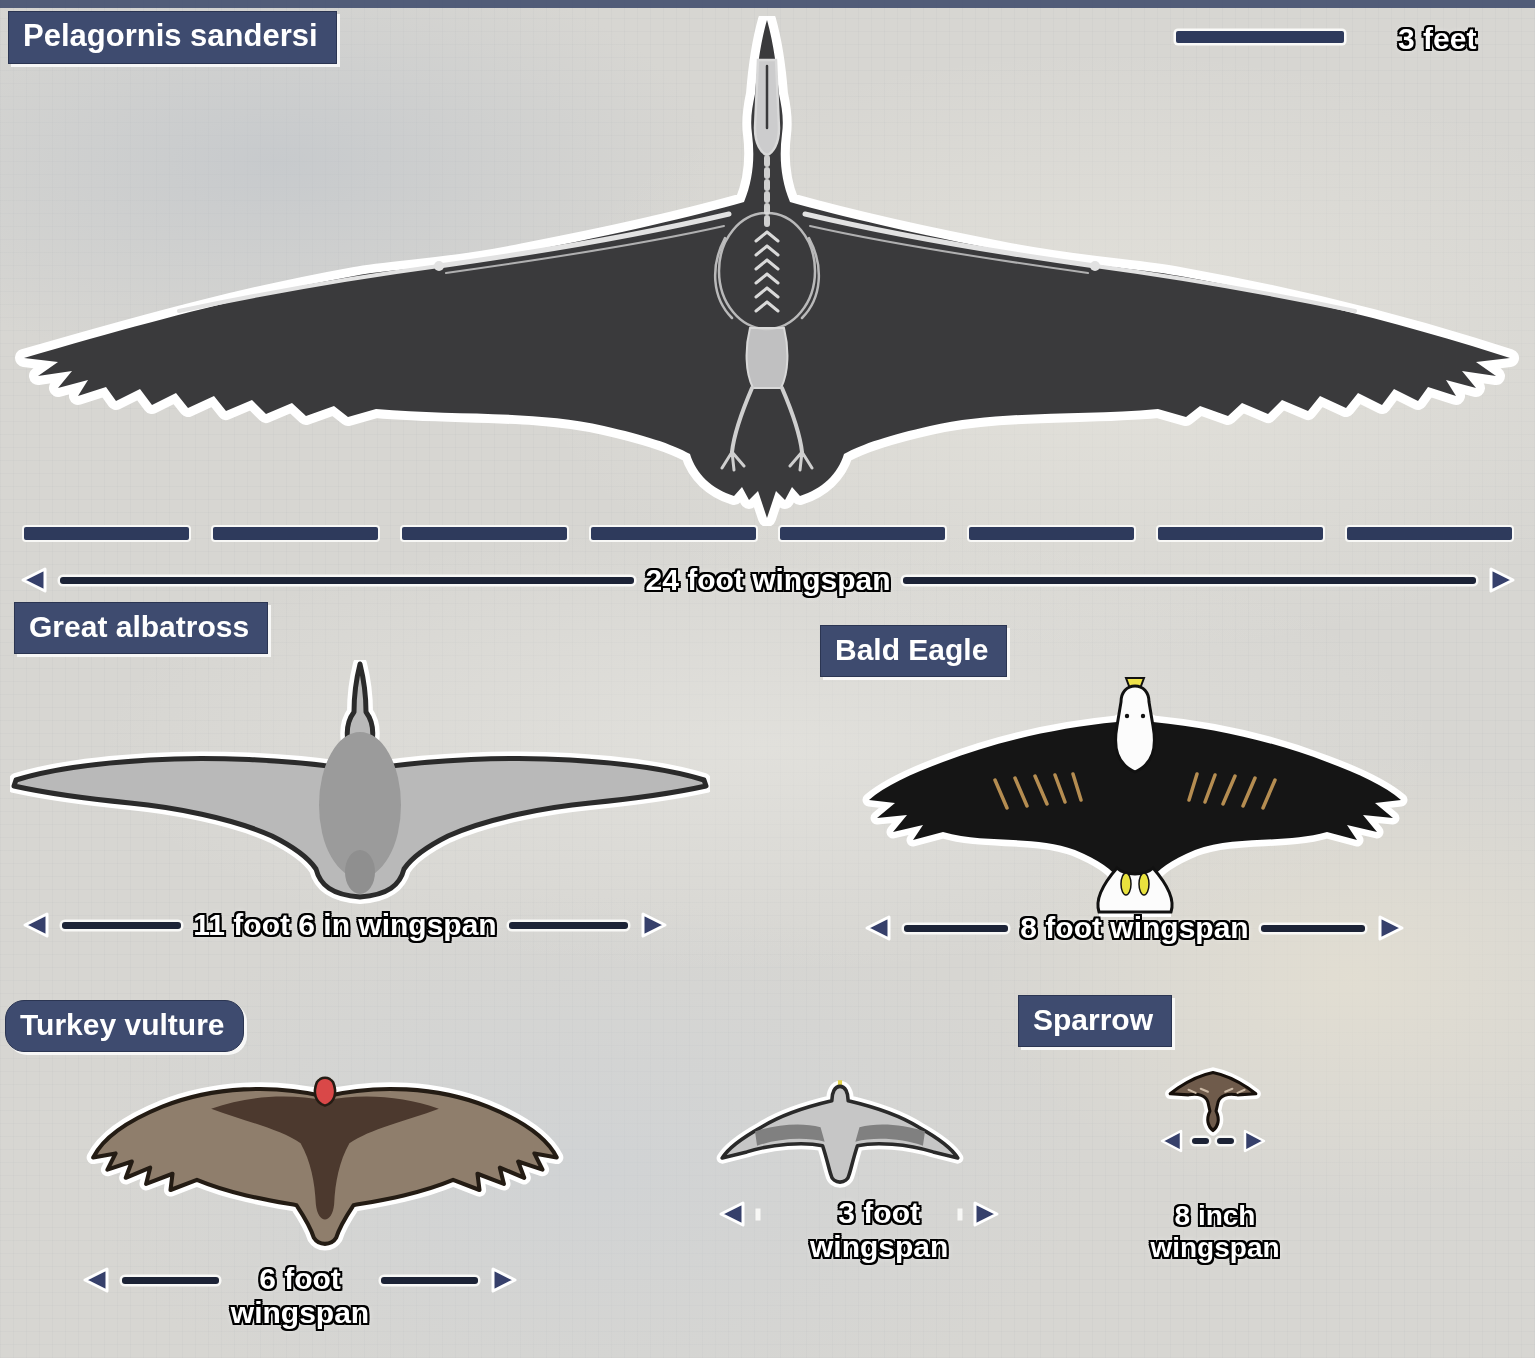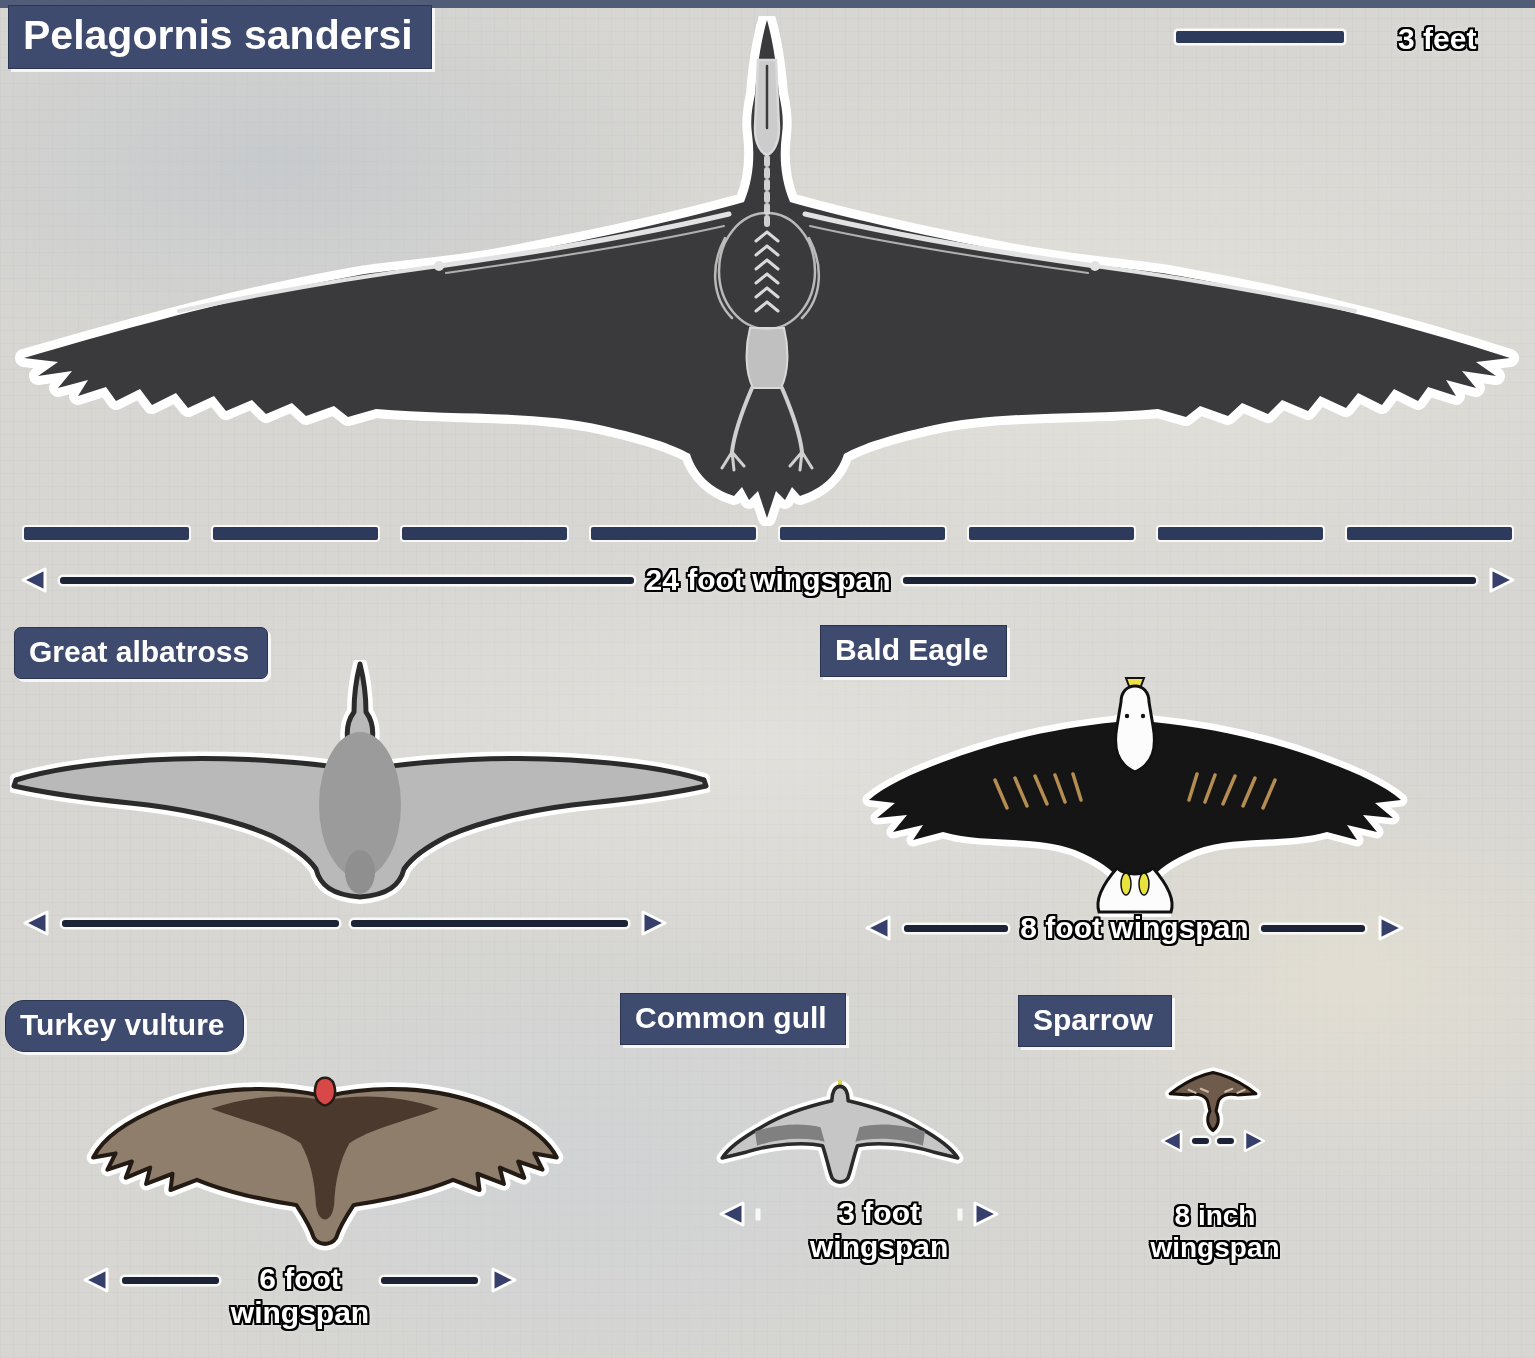--- a/index.html
+++ b/index.html
@@ -46,21 +46,21 @@
   .scalebar{height:12px;background:#2e3a5c;border-radius:2px;
             box-shadow:0 0 0 2.5px rgba(252,252,250,.95);}
 </style>
 </head>
 <body>
 
 <div id="canvas">
 
   <div class="abs top-strip"></div>
 
-  <div class="abs label-box" style="left:8px;top:5px;font-size:41px;">Pelagornis sandersi</div>
+  <div class="abs label-box" style="left:8px;top:11px;font-size:31px;">Pelagornis sandersi</div>
 
   <div class="abs scalebar" style="left:1176px;top:31px;width:168px;"></div>
   <div class="abs otext" style="left:1378px;top:22px;margin-left:20px;">3 feet</div>
 
   <svg class="abs" style="left:10px;top:16px;" width="1515" height="510" viewBox="0 0 1515 510">
     <g>
       <path fill="#ffffff" stroke="#ffffff" stroke-width="18" stroke-linejoin="round" d="M757,4 C761,18 766,40 769,78 C772,92 774,104 772,118 C769,142 771,164 780,186 C830,200 905,218 1000,236 C1075,250 1125,252 1170,260 C1270,278 1370,302 1462,330 L1500,342 L1466,346 L1486,360 L1452,355 L1466,372 L1436,364 L1446,380 L1418,371 L1408,385 L1384,373 L1372,389 L1348,377 L1336,392 L1310,380 L1298,395 L1272,384 L1258,398 L1232,387 L1218,400 L1190,390 L1176,401 L1148,393 C1070,400 990,394 920,410 C880,419 852,428 834,438 C828,458 812,473 790,480 L782,471 L775,484 L766,475 L757,502 L748,475 L739,484 L732,471 L724,480 C702,473 686,458 680,438 C662,428 634,419 594,410 C524,394 444,400 366,393 L338,401 L324,390 L296,400 L282,387 L256,398 L242,384 L216,395 L204,380 L178,392 L166,377 L142,389 L130,373 L106,385 L96,371 L68,380 L78,364 L48,372 L62,355 L28,360 L48,346 L14,342 C152,302 244,278 344,260 C389,252 439,252 514,236 C609,218 684,200 734,186 C743,164 745,142 742,118 C740,104 742,92 745,78 C748,40 753,18 757,4 Z"></path>
       <path fill="#3a3a3c" d="M757,4 C761,18 766,40 769,78 C772,92 774,104 772,118 C769,142 771,164 780,186 C830,200 905,218 1000,236 C1075,250 1125,252 1170,260 C1270,278 1370,302 1462,330 L1500,342 L1466,346 L1486,360 L1452,355 L1466,372 L1436,364 L1446,380 L1418,371 L1408,385 L1384,373 L1372,389 L1348,377 L1336,392 L1310,380 L1298,395 L1272,384 L1258,398 L1232,387 L1218,400 L1190,390 L1176,401 L1148,393 C1070,400 990,394 920,410 C880,419 852,428 834,438 C828,458 812,473 790,480 L782,471 L775,484 L766,475 L757,502 L748,475 L739,484 L732,471 L724,480 C702,473 686,458 680,438 C662,428 634,419 594,410 C524,394 444,400 366,393 L338,401 L324,390 L296,400 L282,387 L256,398 L242,384 L216,395 L204,380 L178,392 L166,377 L142,389 L130,373 L106,385 L96,371 L68,380 L78,364 L48,372 L62,355 L28,360 L48,346 L14,342 C152,302 244,278 344,260 C389,252 439,252 514,236 C609,218 684,200 734,186 C743,164 745,142 742,118 C740,104 742,92 745,78 C748,40 753,18 757,4 Z"></path>
     </g>
     <g stroke="#d9d9d9" fill="none" stroke-linecap="round">
@@ -97,35 +97,36 @@
         <polygon points="27,4 5,15 27,26" fill="#36406b" stroke="#fff" stroke-width="3" stroke-linejoin="round"></polygon>
       </svg>
     <div class="aline"></div>
     <div class="otext">24 foot wingspan</div>
     <div class="aline"></div>
     <svg class="ah" width="30" height="30">
         <polygon points="3,4 25,15 3,26" fill="#36406b" stroke="#fff" stroke-width="3" stroke-linejoin="round"></polygon>
       </svg>
   </div>
 
-  <div class="abs label-box" style="left:14px;top:627px;border-radius:7px;">Great albatross</div>
+  <div class="abs label-box" style="left:14px;top:602px;">Great albatross</div>
 
   <svg class="abs" style="left:10px;top:660px;" width="700" height="245" viewBox="0 0 700 245">
     <path fill="#ffffff" stroke="#ffffff" stroke-width="14" stroke-linejoin="round" d="M350,4 C354,20 356,34 356,52 C362,60 364,70 362,82 C360,94 362,102 368,108 C420,100 500,96 560,100 C612,103 662,110 694,120 L696,126 C660,134 620,139 580,143 C538,147 478,158 438,176 C418,186 402,197 394,209 C390,225 378,235 350,237 C322,235 310,225 306,209 C298,197 282,186 262,176 C222,158 162,147 120,143 C80,139 40,134 4,126 L6,120 C38,110 88,103 140,100 C200,96 280,100 332,108 C338,102 340,94 338,82 C336,70 338,60 344,52 C344,34 346,20 350,4 Z"></path>
     <path fill="#b9b9b9" stroke="#2b2b2b" stroke-width="5" stroke-linejoin="round" d="M350,4 C354,20 356,34 356,52 C362,60 364,70 362,82 C360,94 362,102 368,108 C420,100 500,96 560,100 C612,103 662,110 694,120 L696,126 C660,134 620,139 580,143 C538,147 478,158 438,176 C418,186 402,197 394,209 C390,225 378,235 350,237 C322,235 310,225 306,209 C298,197 282,186 262,176 C222,158 162,147 120,143 C80,139 40,134 4,126 L6,120 C38,110 88,103 140,100 C200,96 280,100 332,108 C338,102 340,94 338,82 C336,70 338,60 344,52 C344,34 346,20 350,4 Z"></path>
     <path fill="#9b9b9b" d="M340,78 L360,78 L367,112 L333,112 Z"></path>
     <ellipse cx="350" cy="145" rx="41" ry="73" fill="#9b9b9b"></ellipse>
     <ellipse cx="350" cy="212" rx="15" ry="22" fill="#8f8f8f"></ellipse>
   </svg>
 
   <div class="abs arrow-row" style="left:20px;top:908px;width:650px;">
     <svg class="ah" width="30" height="30">
         <polygon points="27,4 5,15 27,26" fill="#36406b" stroke="#fff" stroke-width="3" stroke-linejoin="round"></polygon>
       </svg>
     <div class="aline"></div>
+    <div class="otext">11 foot 6 in wingspan</div>
     <div class="aline"></div>
     <svg class="ah" width="30" height="30">
         <polygon points="3,4 25,15 3,26" fill="#36406b" stroke="#fff" stroke-width="3" stroke-linejoin="round"></polygon>
       </svg>
   </div>
 
   <div class="abs label-box" style="left:820px;top:625px;">Bald Eagle</div>
 
   <svg class="abs" style="left:855px;top:672px;" width="560" height="245" viewBox="0 0 560 245">
     <path fill="#ffffff" stroke="#ffffff" stroke-width="13" stroke-linejoin="round" d="M262,50 C200,56 140,70 88,90 C56,102 30,114 14,128 L40,131 L22,146 L52,143 L38,160 L68,153 L58,168 L88,160 C130,172 180,163 220,178 C244,188 258,198 264,208 L268,230 L292,230 L296,208 C302,198 316,188 340,178 C380,163 430,172 472,160 L502,168 L492,153 L522,160 L508,143 L538,146 L520,131 L546,128 C530,114 504,102 472,90 C420,70 360,56 298,50 C286,42 274,42 262,50 Z M280,12 L280,100 M244,240 L316,240"></path>
@@ -172,21 +173,20 @@
     <div class="ws-block">
       <div class="otext">6 foot</div>
       <div class="otext">wingspan</div>
     </div>
     <div class="aline"></div>
     <svg class="ah" width="30" height="30">
         <polygon points="3,4 25,15 3,26" fill="#36406b" stroke="#fff" stroke-width="3" stroke-linejoin="round"></polygon>
       </svg>
   </div>
 
-  <div class="abs label-box" style="left:620px;top:993px;">Common gull</div>
 
   <svg class="abs" style="left:712px;top:1078px;" width="256" height="114" viewBox="0 0 250 111">
     <path fill="#ffffff" stroke="#ffffff" stroke-width="11" stroke-linejoin="round" d="M125,8 C120,8 117,14 117,22 C100,26 70,34 48,48 C30,58 16,68 10,78 L34,72 C60,64 90,62 108,66 C112,78 114,88 116,94 C118,104 132,104 134,94 C136,88 138,78 142,66 C160,62 190,64 216,72 L240,78 C234,68 220,58 202,48 C180,34 150,26 133,22 C133,14 130,8 125,8 Z"></path>
     <path d="M125,2 L125,11" stroke="#e3d44c" stroke-width="4"></path>
     <path fill="#c6c6c6" stroke="#2a2a2a" stroke-width="3.5" stroke-linejoin="round" d="M125,8 C120,8 117,14 117,22 C100,26 70,34 48,48 C30,58 16,68 10,78 L34,72 C60,64 90,62 108,66 C112,78 114,88 116,94 C118,104 132,104 134,94 C136,88 138,78 142,66 C160,62 190,64 216,72 L240,78 C234,68 220,58 202,48 C180,34 150,26 133,22 C133,14 130,8 125,8 Z"></path>
     <path fill="#808080" d="M42,52 C64,45 88,43 106,48 L110,62 C90,57 64,59 44,66 Z M208,52 C186,45 162,43 144,48 L140,62 C160,57 186,59 206,66 Z"></path>
   </svg>
 
   <div class="abs arrow-row twoline" style="left:716px;top:1196px;width:250px;">
     <svg class="ah" width="30" height="30">

